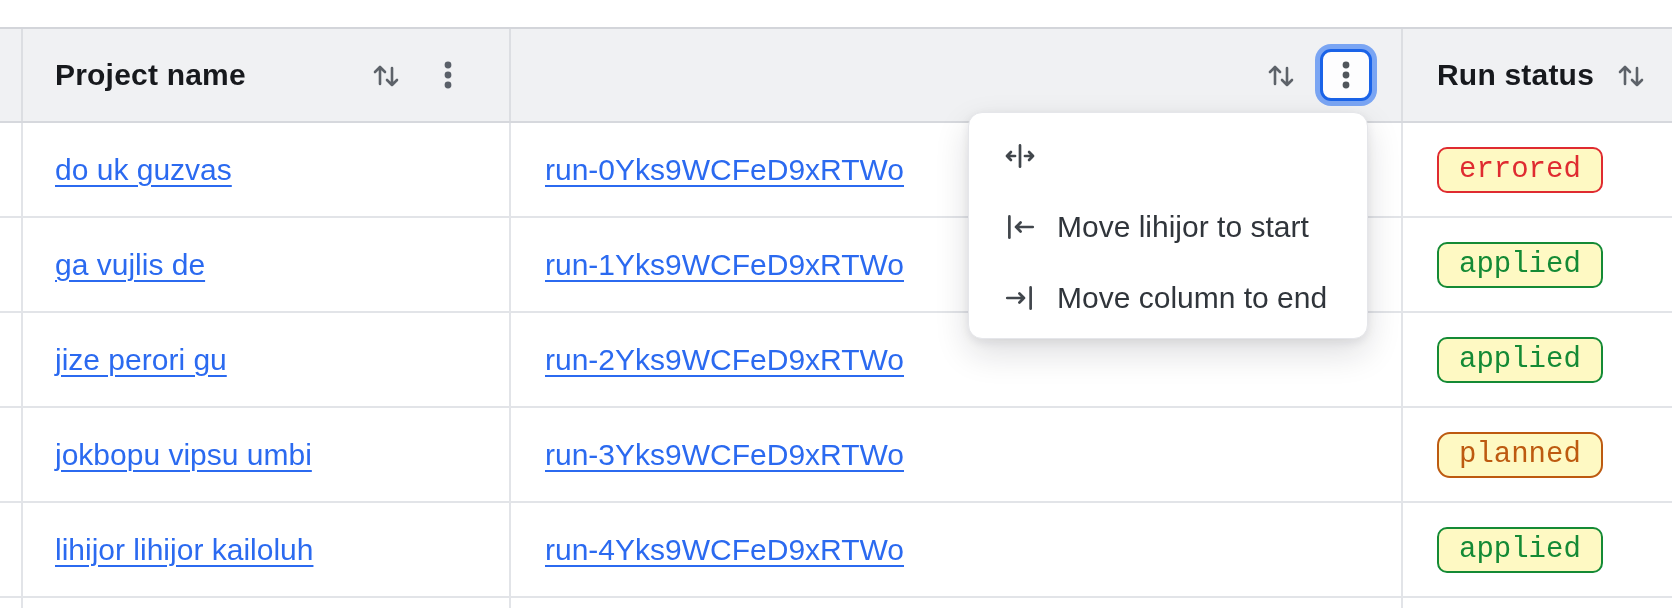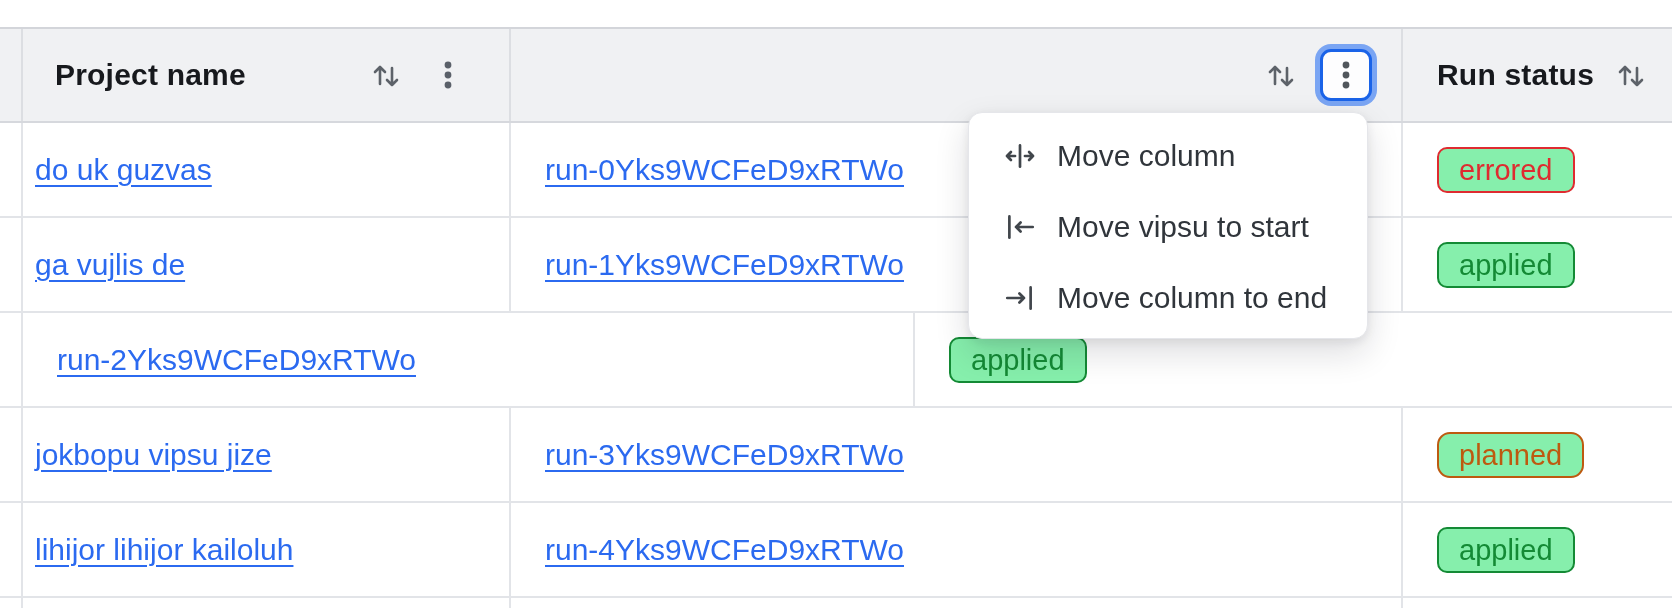--- a/index.html
+++ b/index.html
@@ -40,27 +40,27 @@
     border-radius:11px;
     box-shadow:0 0 0 5px #7aa5f3;
     display:flex; align-items:center; justify-content:center;
     cursor:pointer;
   }
 
   
   .tbody-row { height:95px; border-bottom:2px solid #e2e4e8; }
   .bcell { display:flex; align-items:center; height:100%; border-right:2px solid #e2e4e8; }
   .bcell.last { border-right:none; }
-  .c-project.bcell { padding-left:12px; }
+  .c-project.bcell { padding-left:32px; }
   .c-runid.bcell { padding-left:34px; }
   .c-status.bcell { padding-left:34px; }
 
   .cell-link { font-size:30px; color:var(--link,#2b6af0); text-decoration:underline; text-underline-offset:5px; text-decoration-thickness:2px; cursor:pointer; }
 
-  .badge { display:inline-block; font-size:29px; line-height:30px; padding:6px 20px; border:2.5px solid currentColor; border-radius:10px; background:#86efac; }
+  .badge { display:inline-block; font-size:29px; line-height:30px; padding:6px 20px; border:2.5px solid currentColor; border-radius:10px; background:#fef9c3;font-family:Liberation Mono, monospace; }
 
   .partial-row { height:10px; border-bottom:none; }
   .partial-row .bcell { border-bottom:none; }
 
   
   .menu {
     position:absolute; left:968px; top:112px; width:400px; height:227px;
     background:#ffffff; border:1.5px solid #e5e6ea; border-radius:14px;
     box-shadow:0 14px 34px rgba(20,24,32,0.14), 0 3px 10px rgba(20,24,32,0.08);
     padding:7px 0; z-index:10;
@@ -158,32 +158,35 @@
       <div class="bcell c-runid">
         <a class="cell-link">run-1Yks9WCFeD9xRTWo</a>
       </div>
       <div class="bcell c-status last">
         <span class="badge" style="color: rgb(20, 138, 53); border-color: rgb(20, 138, 53);">applied</span>
       </div>
     </div>
 
     <div class="trow tbody-row">
       <div class="bcell c-stub"></div>
+      <div class="bcell c-project">
+        <a class="cell-link">jize perori gu</a>
+      </div>
       <div class="bcell c-runid">
         <a class="cell-link">run-2Yks9WCFeD9xRTWo</a>
       </div>
       <div class="bcell c-status last">
         <span class="badge" style="color: rgb(20, 138, 53); border-color: rgb(20, 138, 53);">applied</span>
       </div>
     </div>
 
     <div class="trow tbody-row">
       <div class="bcell c-stub"></div>
       <div class="bcell c-project">
-        <a class="cell-link">jokbopu vipsu jize</a>
+        <a class="cell-link">jokbopu vipsu umbi</a>
       </div>
       <div class="bcell c-runid">
         <a class="cell-link">run-3Yks9WCFeD9xRTWo</a>
       </div>
       <div class="bcell c-status last">
         <span class="badge" style="color: rgb(189, 90, 16); border-color: rgb(189, 90, 16); border-radius: 13px;">planned</span>
       </div>
     </div>
 
     <div class="trow tbody-row">
@@ -210,30 +213,29 @@
 
   <div class="menu">
     <div class="menu-item">
       <span>
         <svg width="34" height="34" viewBox="0 0 24 24" fill="none" stroke="#41464c" stroke-width="1.9" stroke-linecap="round" stroke-linejoin="round">
           <path d="M12 4.5 V19.5"></path>
           <path d="M8.5 12 H2.8 M5.6 9.2 L2.8 12 L5.6 14.8"></path>
           <path d="M15.5 12 H21.2 M18.4 9.2 L21.2 12 L18.4 14.8"></path>
         </svg>
       </span>
-      <span class="menu-label">Move column</span>
     </div>
     <div class="menu-item">
       <span>
         <svg width="34" height="34" viewBox="0 0 24 24" fill="none" stroke="#41464c" stroke-width="1.9" stroke-linecap="round" stroke-linejoin="round">
           <path d="M4.5 4.5 V19.5"></path>
           <path d="M21 12 H9.2 M12.4 8.8 L9.2 12 L12.4 15.2"></path>
         </svg>
       </span>
-      <span class="menu-label">Move vipsu to start</span>
+      <span class="menu-label">Move lihijor to start</span>
     </div>
     <div class="menu-item">
       <span>
         <svg width="34" height="34" viewBox="0 0 24 24" fill="none" stroke="#41464c" stroke-width="1.9" stroke-linecap="round" stroke-linejoin="round">
           <path d="M19.5 4.5 V19.5"></path>
           <path d="M3 12 H14.8 M11.6 8.8 L14.8 12 L11.6 15.2"></path>
         </svg>
       </span>
       <span class="menu-label">Move column to end</span>
     </div>

